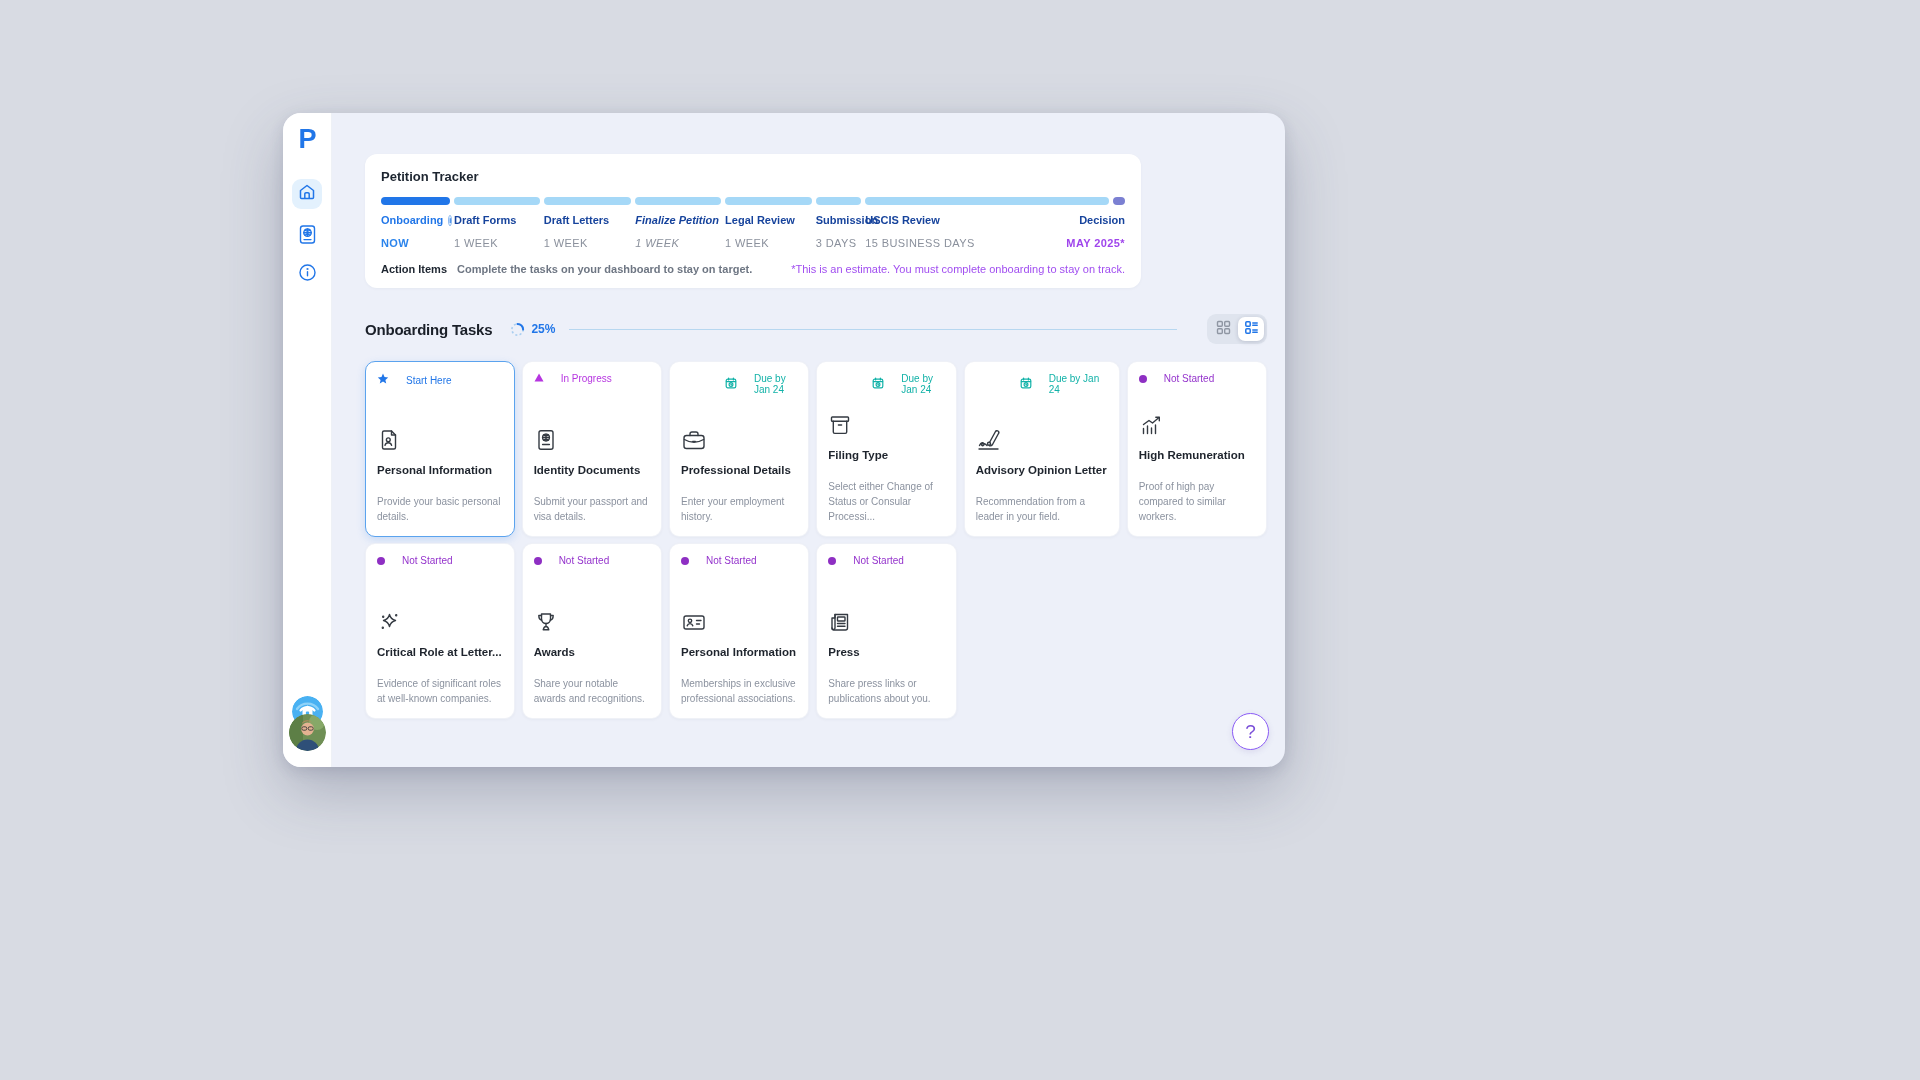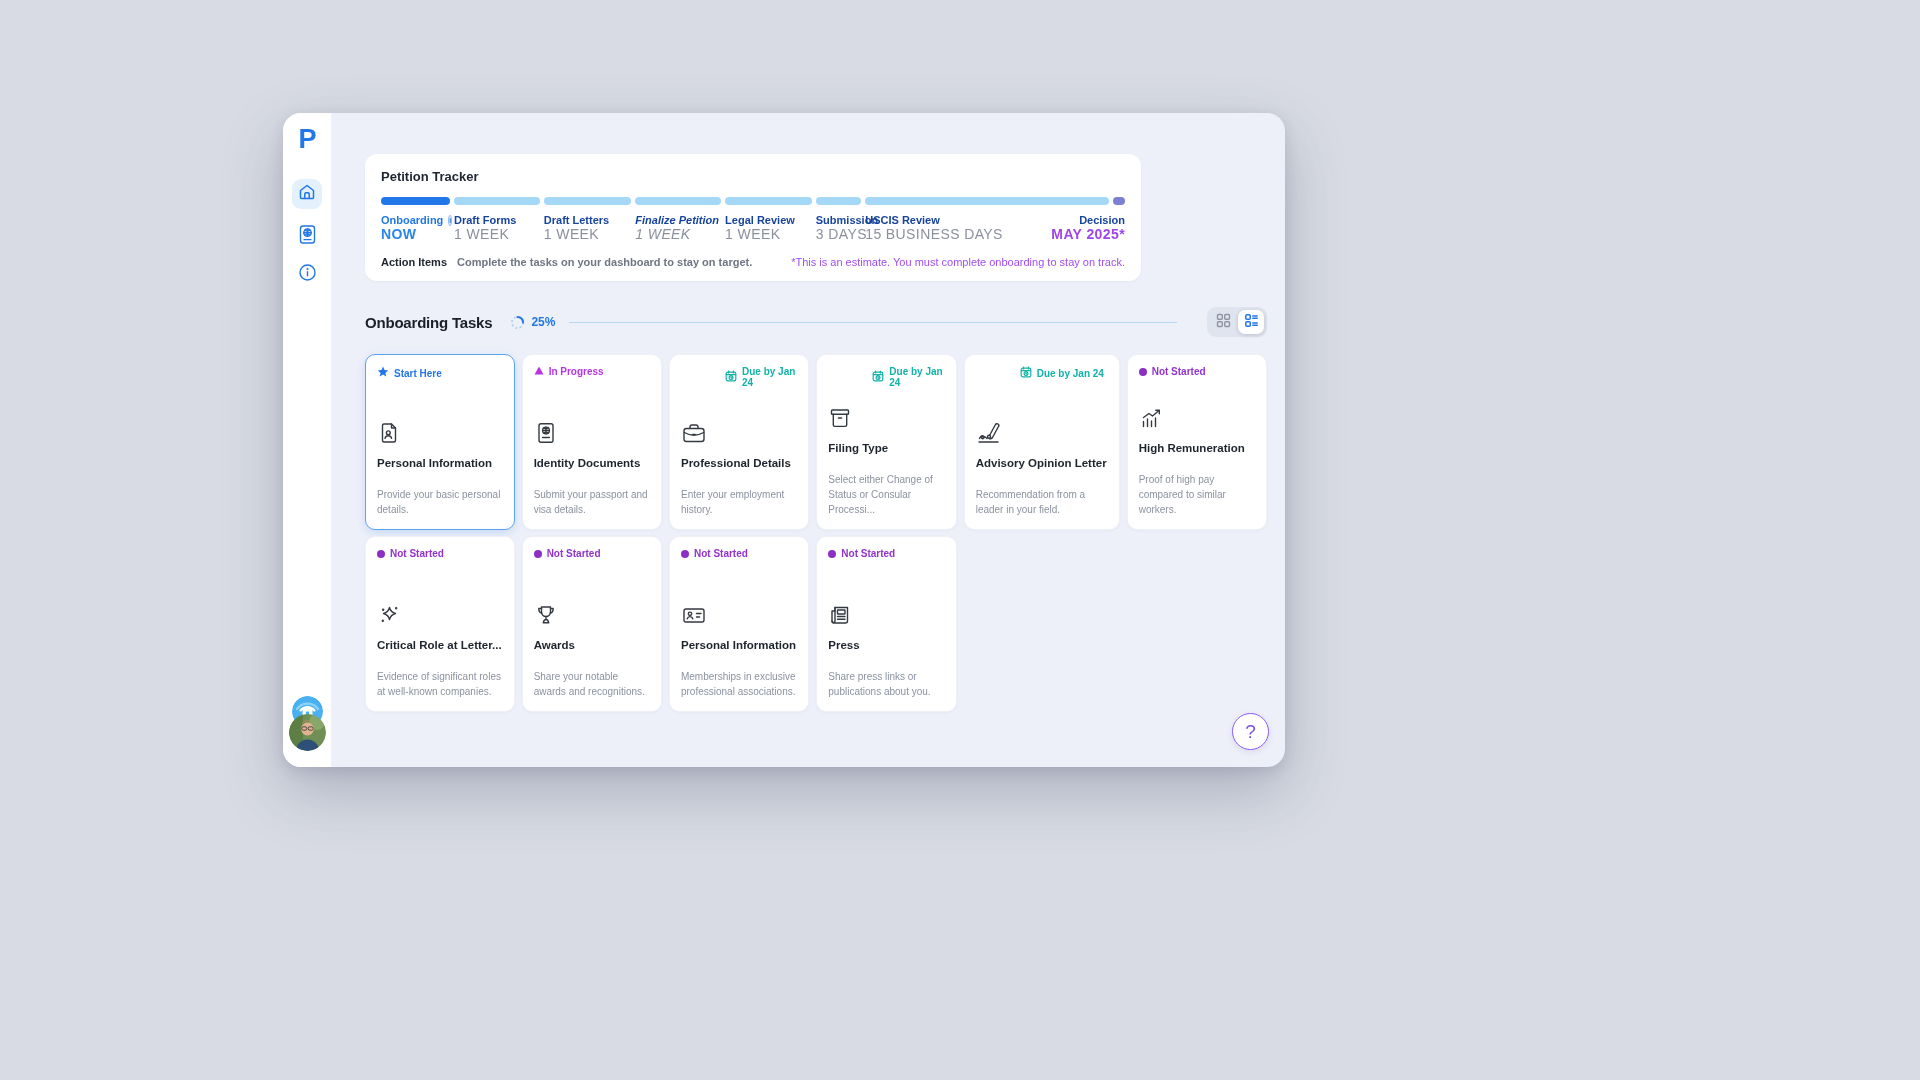--- a/index.html
+++ b/index.html
@@ -49,21 +49,21 @@
     box-shadow:0 1px 3px rgba(30,40,70,.04);
   }
   .tracker-title { font-size:13px; font-weight:700; color:#1d2530; }
   .bar-row { display:flex; gap:4px; margin-top:13px; height:8px; }
   .bar-seg { border-radius:4px; background:#a5d8f7; }
   .bar-seg.active { background:#2176e8; }
   .bar-seg.decision { background:#7b80d2; }
   .phase-row { display:flex; gap:4px; margin-top:9px; position:relative; min-height:28px; }
   .phase-cell { min-width:0; }
   .phase-label { font-size:11px; font-weight:700; color:#16439c; white-space:nowrap; display:flex; align-items:center; gap:5px; }
-  .phase-sub { font-size:14px; color:#8a909c; margin-top:0; letter-spacing:.4px; white-space:nowrap; }
+  .phase-sub { font-size:11px; color:#8a909c; margin-top:11px; letter-spacing:.4px; white-space:nowrap; }
   .phase-cell.active .phase-label { color:#2176e8; }
   .phase-cell.active .phase-sub { color:#2b84ec; font-weight:700; }
   .info-chip {
     width:11px; height:11px; border-radius:50%; background:#e3f0fd; border:1px solid #8db9ef;
     color:#2176e8; font-size:7px; font-weight:700; display:inline-flex;
     align-items:center; justify-content:center; font-style:normal;
   }
   .phase-cell.decision { position:relative; }
   .phase-cell.decision .decision-box { position:absolute; right:0; top:0; text-align:right; }
   .phase-cell.decision .phase-label { justify-content:flex-end; }
@@ -92,21 +92,21 @@
   }
   .task-card {
     background:#fff; border-radius:10px; height:176px; padding:11px 12px 12px 11px;
     display:flex; flex-direction:column; cursor:pointer;
     box-shadow:0 1px 3px rgba(30,40,70,.04); border:1px solid rgba(235,238,245,.8);
   }
   .task-card.start-here {
     border:1px solid #5ba3ee;
     box-shadow:0 3px 9px rgba(70,140,235,.22);
   }
-  .badge { display:flex; align-items:center; gap:5px; font-size:10px; font-weight:700; }
+  .badge { display:flex; align-items:center; gap:17px; font-size:10px; font-weight:400; }
   .badge.start { color:#2176e8; }
   .badge.progress { color:#b635e0; }
   .badge.due { color:#12b2a8;padding-left:44px; }
   .badge.notstarted { color:#9433cc; }
   .badge .dot { width:8px; height:8px; border-radius:50%; background:#8e2fc3; }
   .card-icon { margin-top:auto; }
   .card-title {
     margin-top:8px; font-size:11.5px; font-weight:700; color:#1e242d;
     white-space:nowrap; overflow:hidden;
   }

